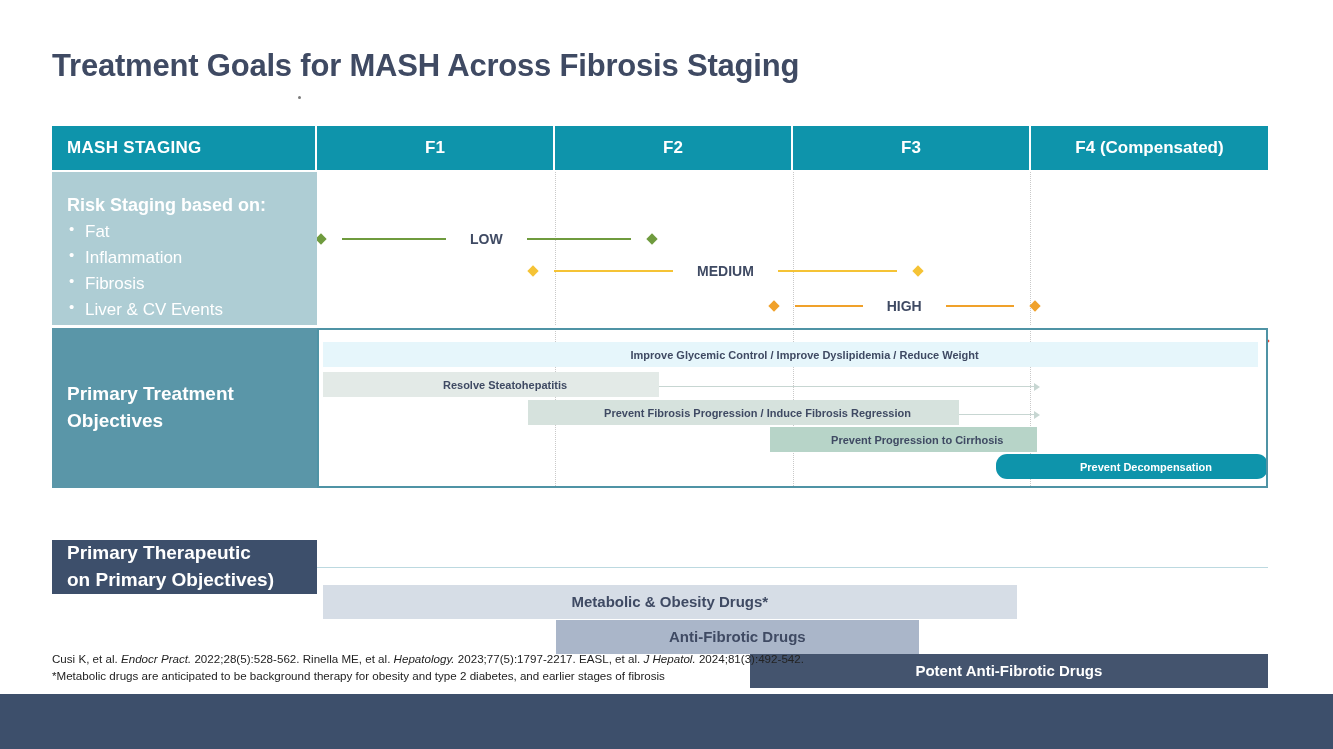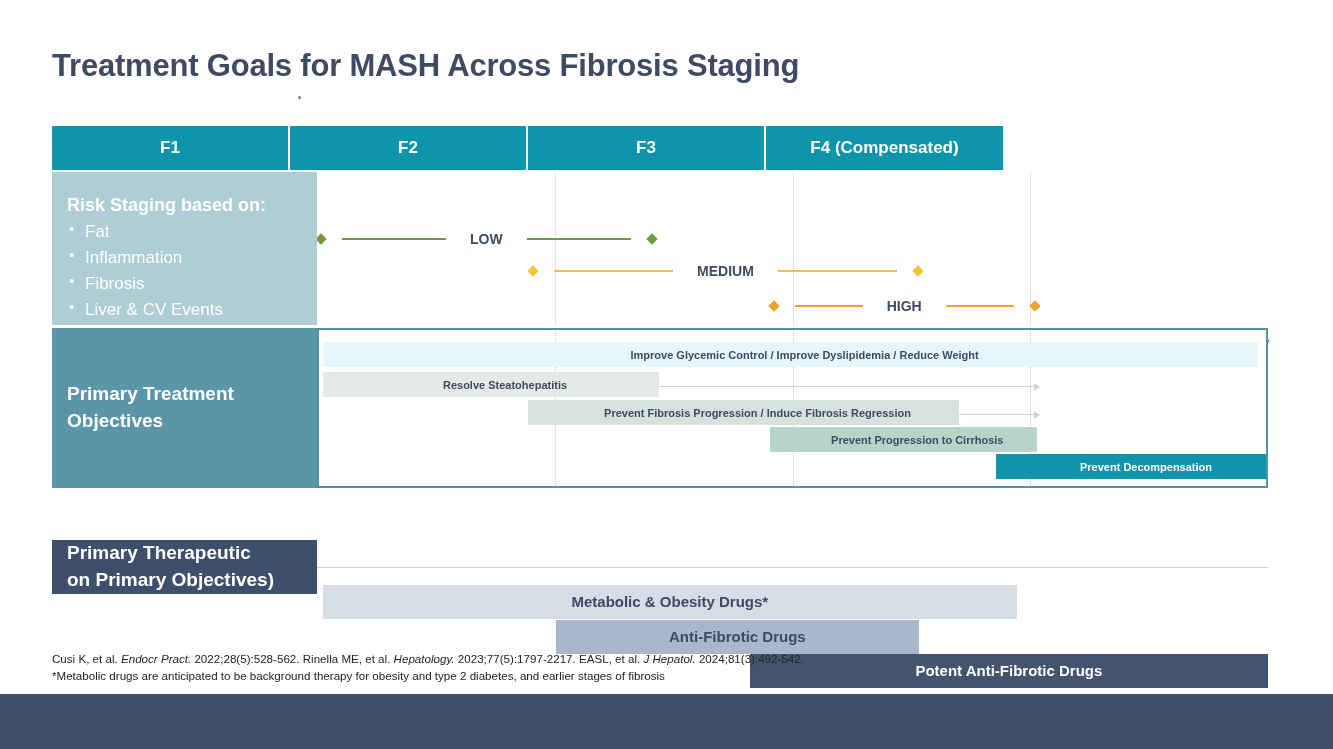--- a/index.html
+++ b/index.html
@@ -85,21 +85,21 @@
     font-size:14px; font-weight:bold; color:#3f4a63; white-space:nowrap;
     padding:0 7px; line-height:1;
   }
 
   
   .objbar {
     position:absolute; height:25px; display:flex; align-items:center;
     justify-content:center; font-size:11px; font-weight:bold;
     color:#3f4a63; white-space:nowrap;padding-left:28px;
   }
-  .objbar.light { color:#ffffff; }
+  .objbar.light { color:#ffffff;border-radius:11px; }
   .objtail {
     position:absolute; height:11px; display:flex; align-items:center;
   }
   .objtail .tline { height:1.5px; background:#c7d6d2; flex:1 1 auto; }
   .objtail .tarrow {
     width:0; height:0; border-top:4px solid transparent;
     border-bottom:4px solid transparent; border-left:6px solid #c7d6d2;
   }
 
   
@@ -127,20 +127,21 @@
 <body>
 
 <div class="slide">
 
   <div class="title">Treatment Goals for MASH Across Fibrosis Staging</div>
   <div class="title-dot"></div>
 
   <div class="table">
 
     <div class="hdr">
+      <div class="hdr-cell first">MASH STAGING</div>
       <div class="hdr-cell col">F1</div>
       <div class="hdr-cell col">F2</div>
       <div class="hdr-cell col">F3</div>
       <div class="hdr-cell col last">F4 (Compensated)</div>
     </div>
 
     <div class="band row-risk">
       <div class="band-label">
         <div class="risk-title">Risk Staging based on:</div>
         <ul class="risk-list">

